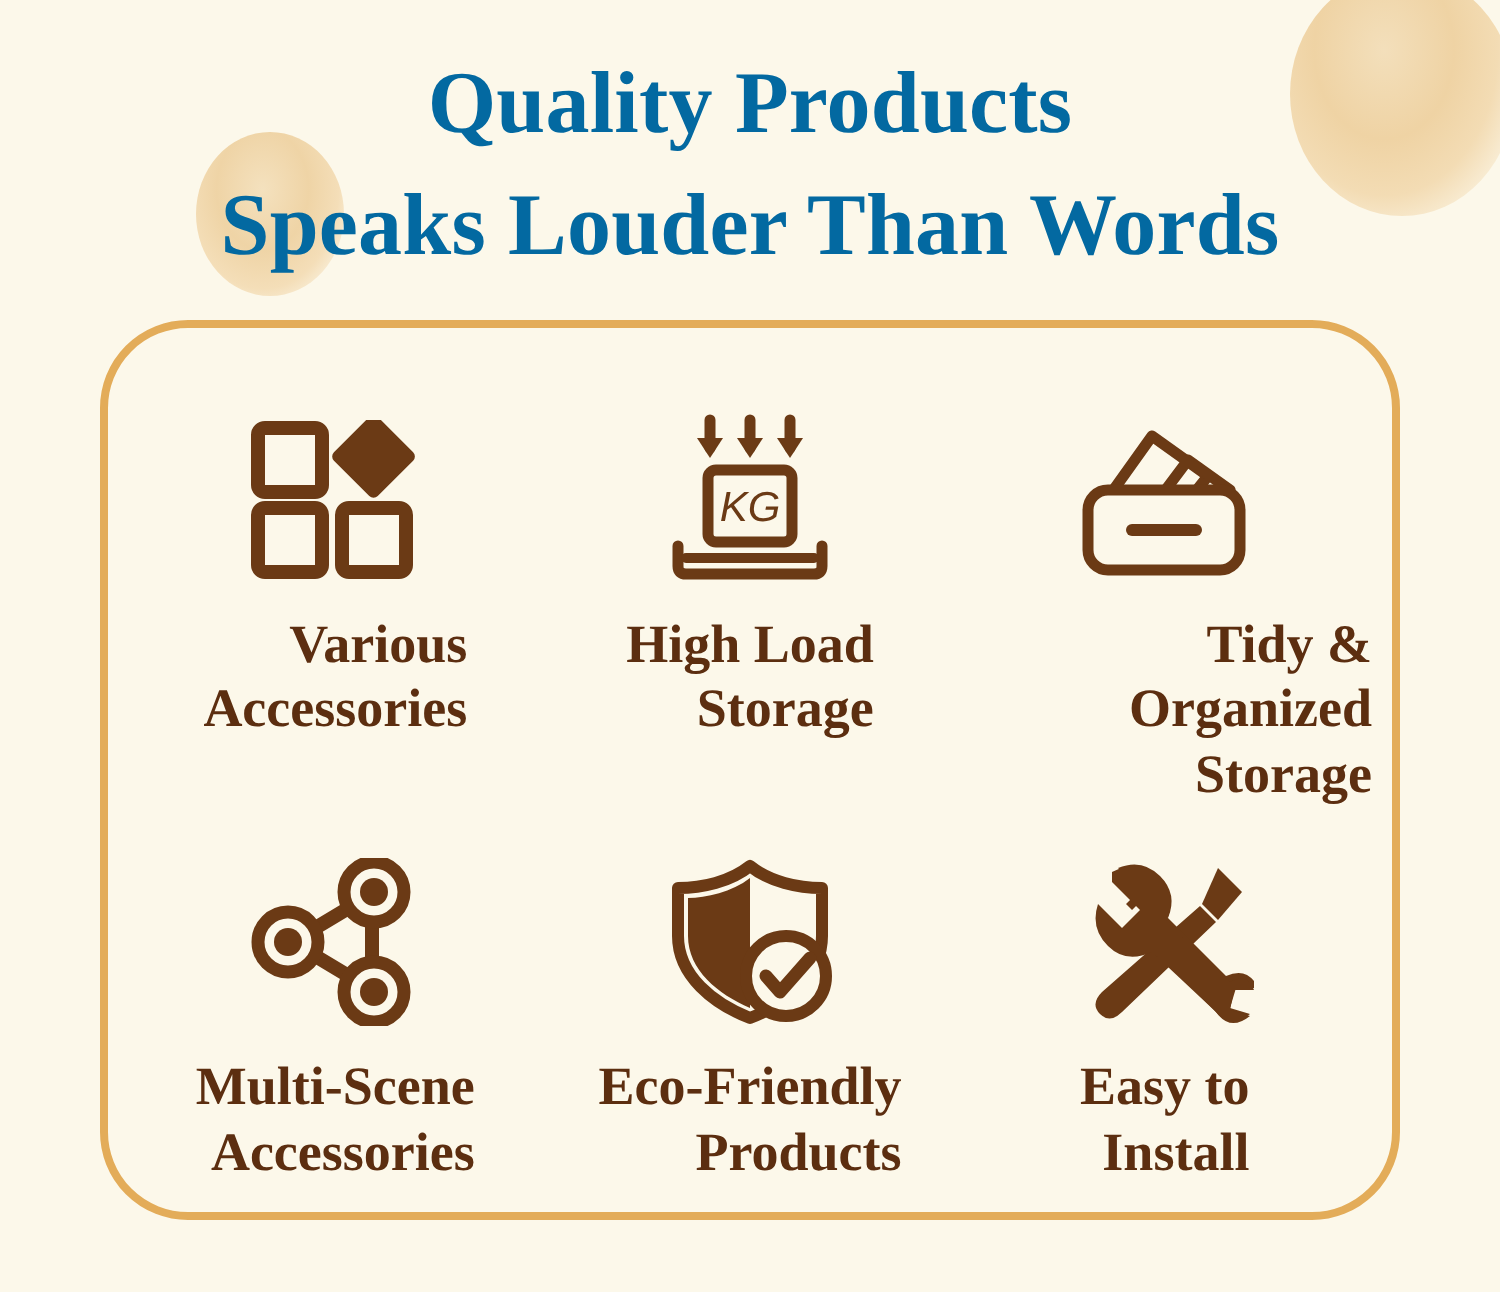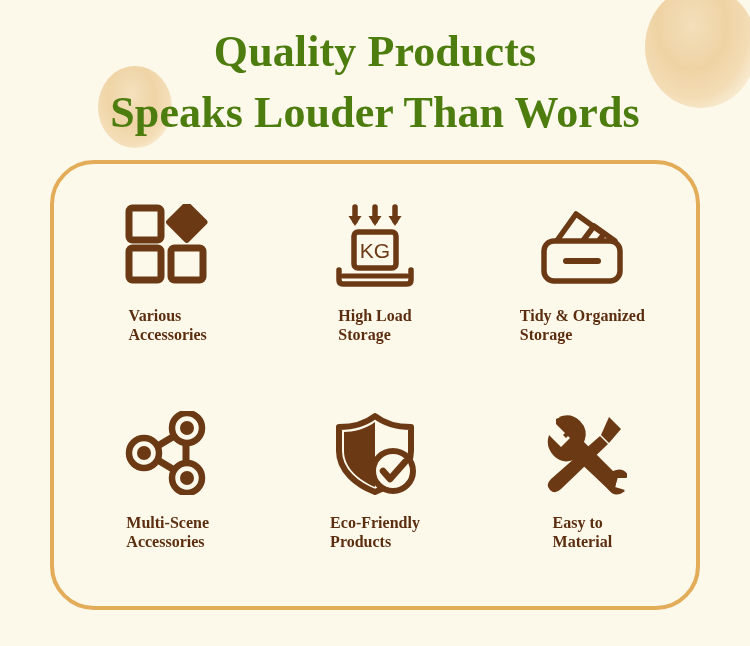--- a/index.html
+++ b/index.html
@@ -53,21 +53,21 @@
                  rgba(252,248,234,0) 100%);
   }
 
   
   .headline {
     position: absolute;
     left: 0;
     top: 22px;
     width: 750px;
     text-align: center;
-    color: #4d7c0f;
+    color: #0369a1;
     font-size: 44px;
     line-height: 1.38;
     font-weight: 700;
     letter-spacing: 0.1px;
     white-space: nowrap;
   }
   .headline .line { display: block; }
 
   
   .frame {
@@ -99,28 +99,29 @@
     align-items: center;
     justify-content: flex-start;
     width: 100%;
     height: 100%;
     padding-top: 22px;
     box-sizing: border-box;
   }
   .feature .icon-wrap {
     height: 92px;
     display: flex;
-    align-items: flex-start;
+    align-items: center;
     justify-content: center;
+    font-style: italic;
   }
   .feature .caption {
     margin-top: 10px;
-    text-align: left;
+    text-align: right;
     color: #5C2E10;
-    font-size: 16px;
+    font-size: 27px;
     line-height: 1.2;
     font-weight: 600;
     white-space: pre-line;
   }
 
   svg { display: block; }
 </style>
 </head>
 <body>
 
@@ -234,18 +235,18 @@
             <g fill="#6B3A15">
               <path d="M44 12 Q51 20 47 30 L85 68 Q76 64 70 70 Q64 76 68 84 L30 46 Q20 50 13 43 L24 36 L29 24 L18 20 Q28 8 44 12 Z" opacity="0"></path>
             </g>
 
             <g fill="#6B3A15">
               <path d="M19 8 Q32 1 42 10 Q52 20 46 33 L78 63 Q87 58 90 67 L90 67 L80 67 L78 77 L88 80 Q78 88 71 78 L39 48 Q26 54 17 45 Q8 36 12 24 L24 36 L33 27 L19 13 Z"></path>
             </g>
           </svg>
         </div>
         <div class="caption">Easy to
-Material</div>
+Install</div>
       </div>
 
     </div>
   </div>
 </div>
 
 </body></html>

